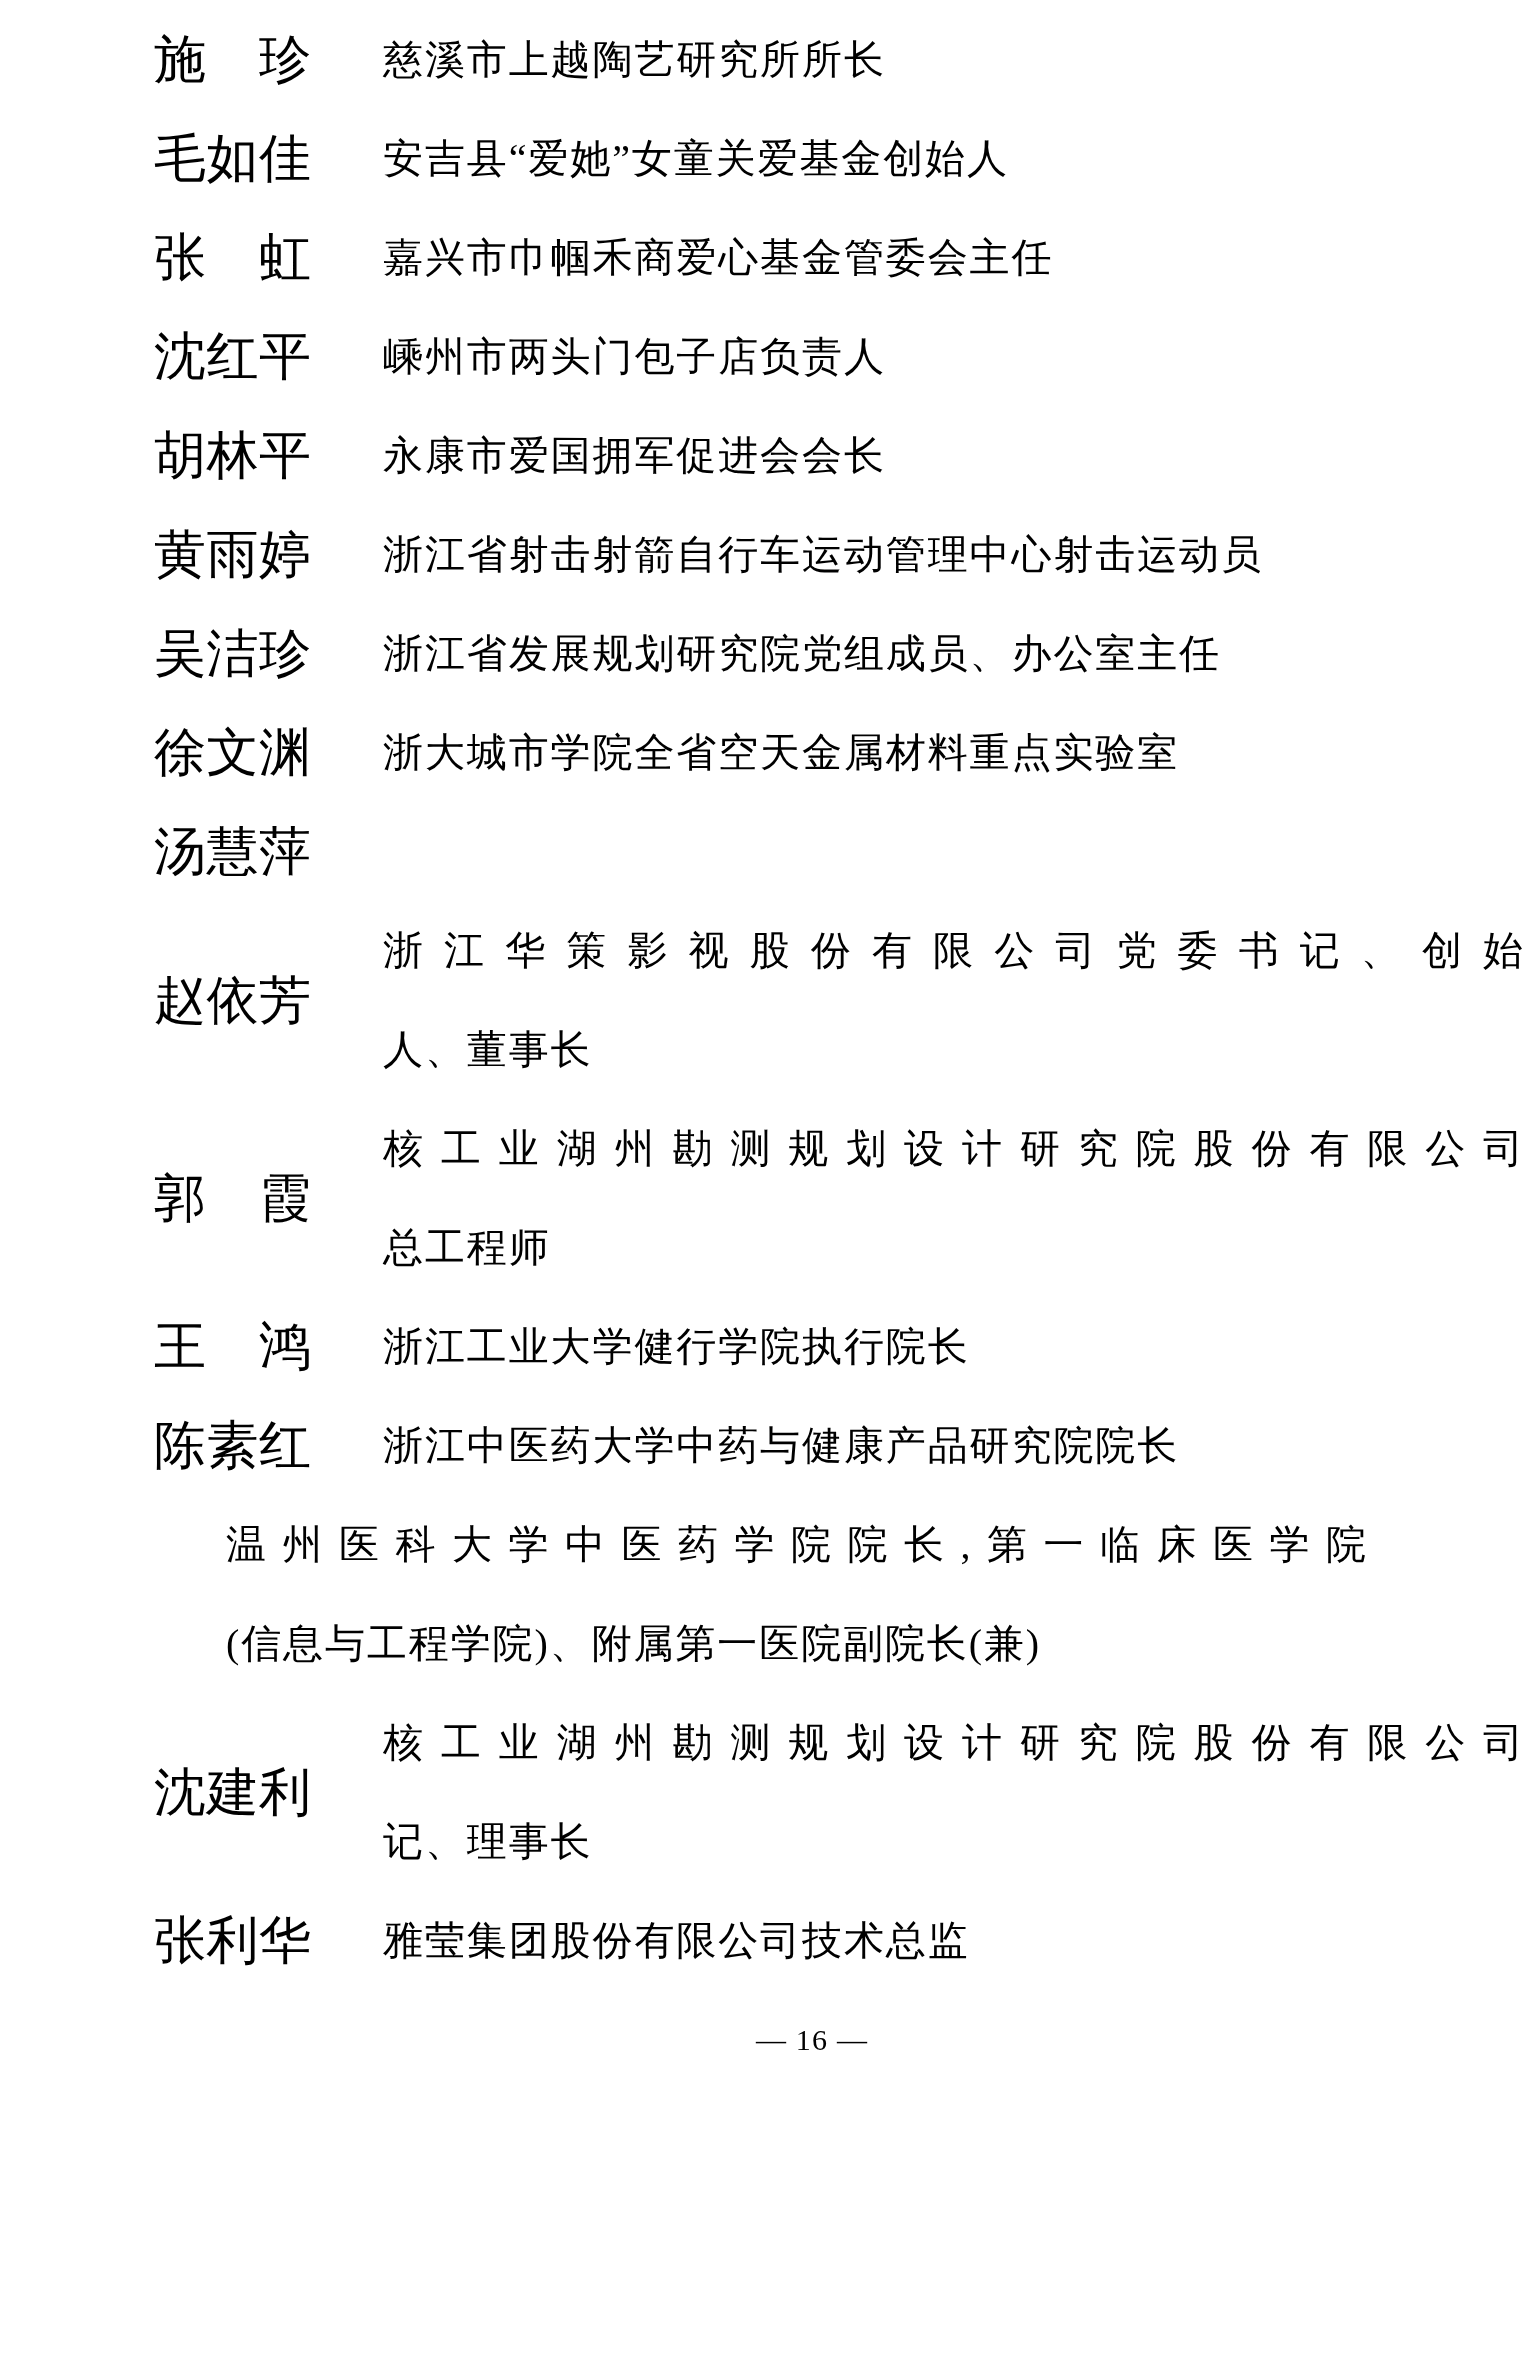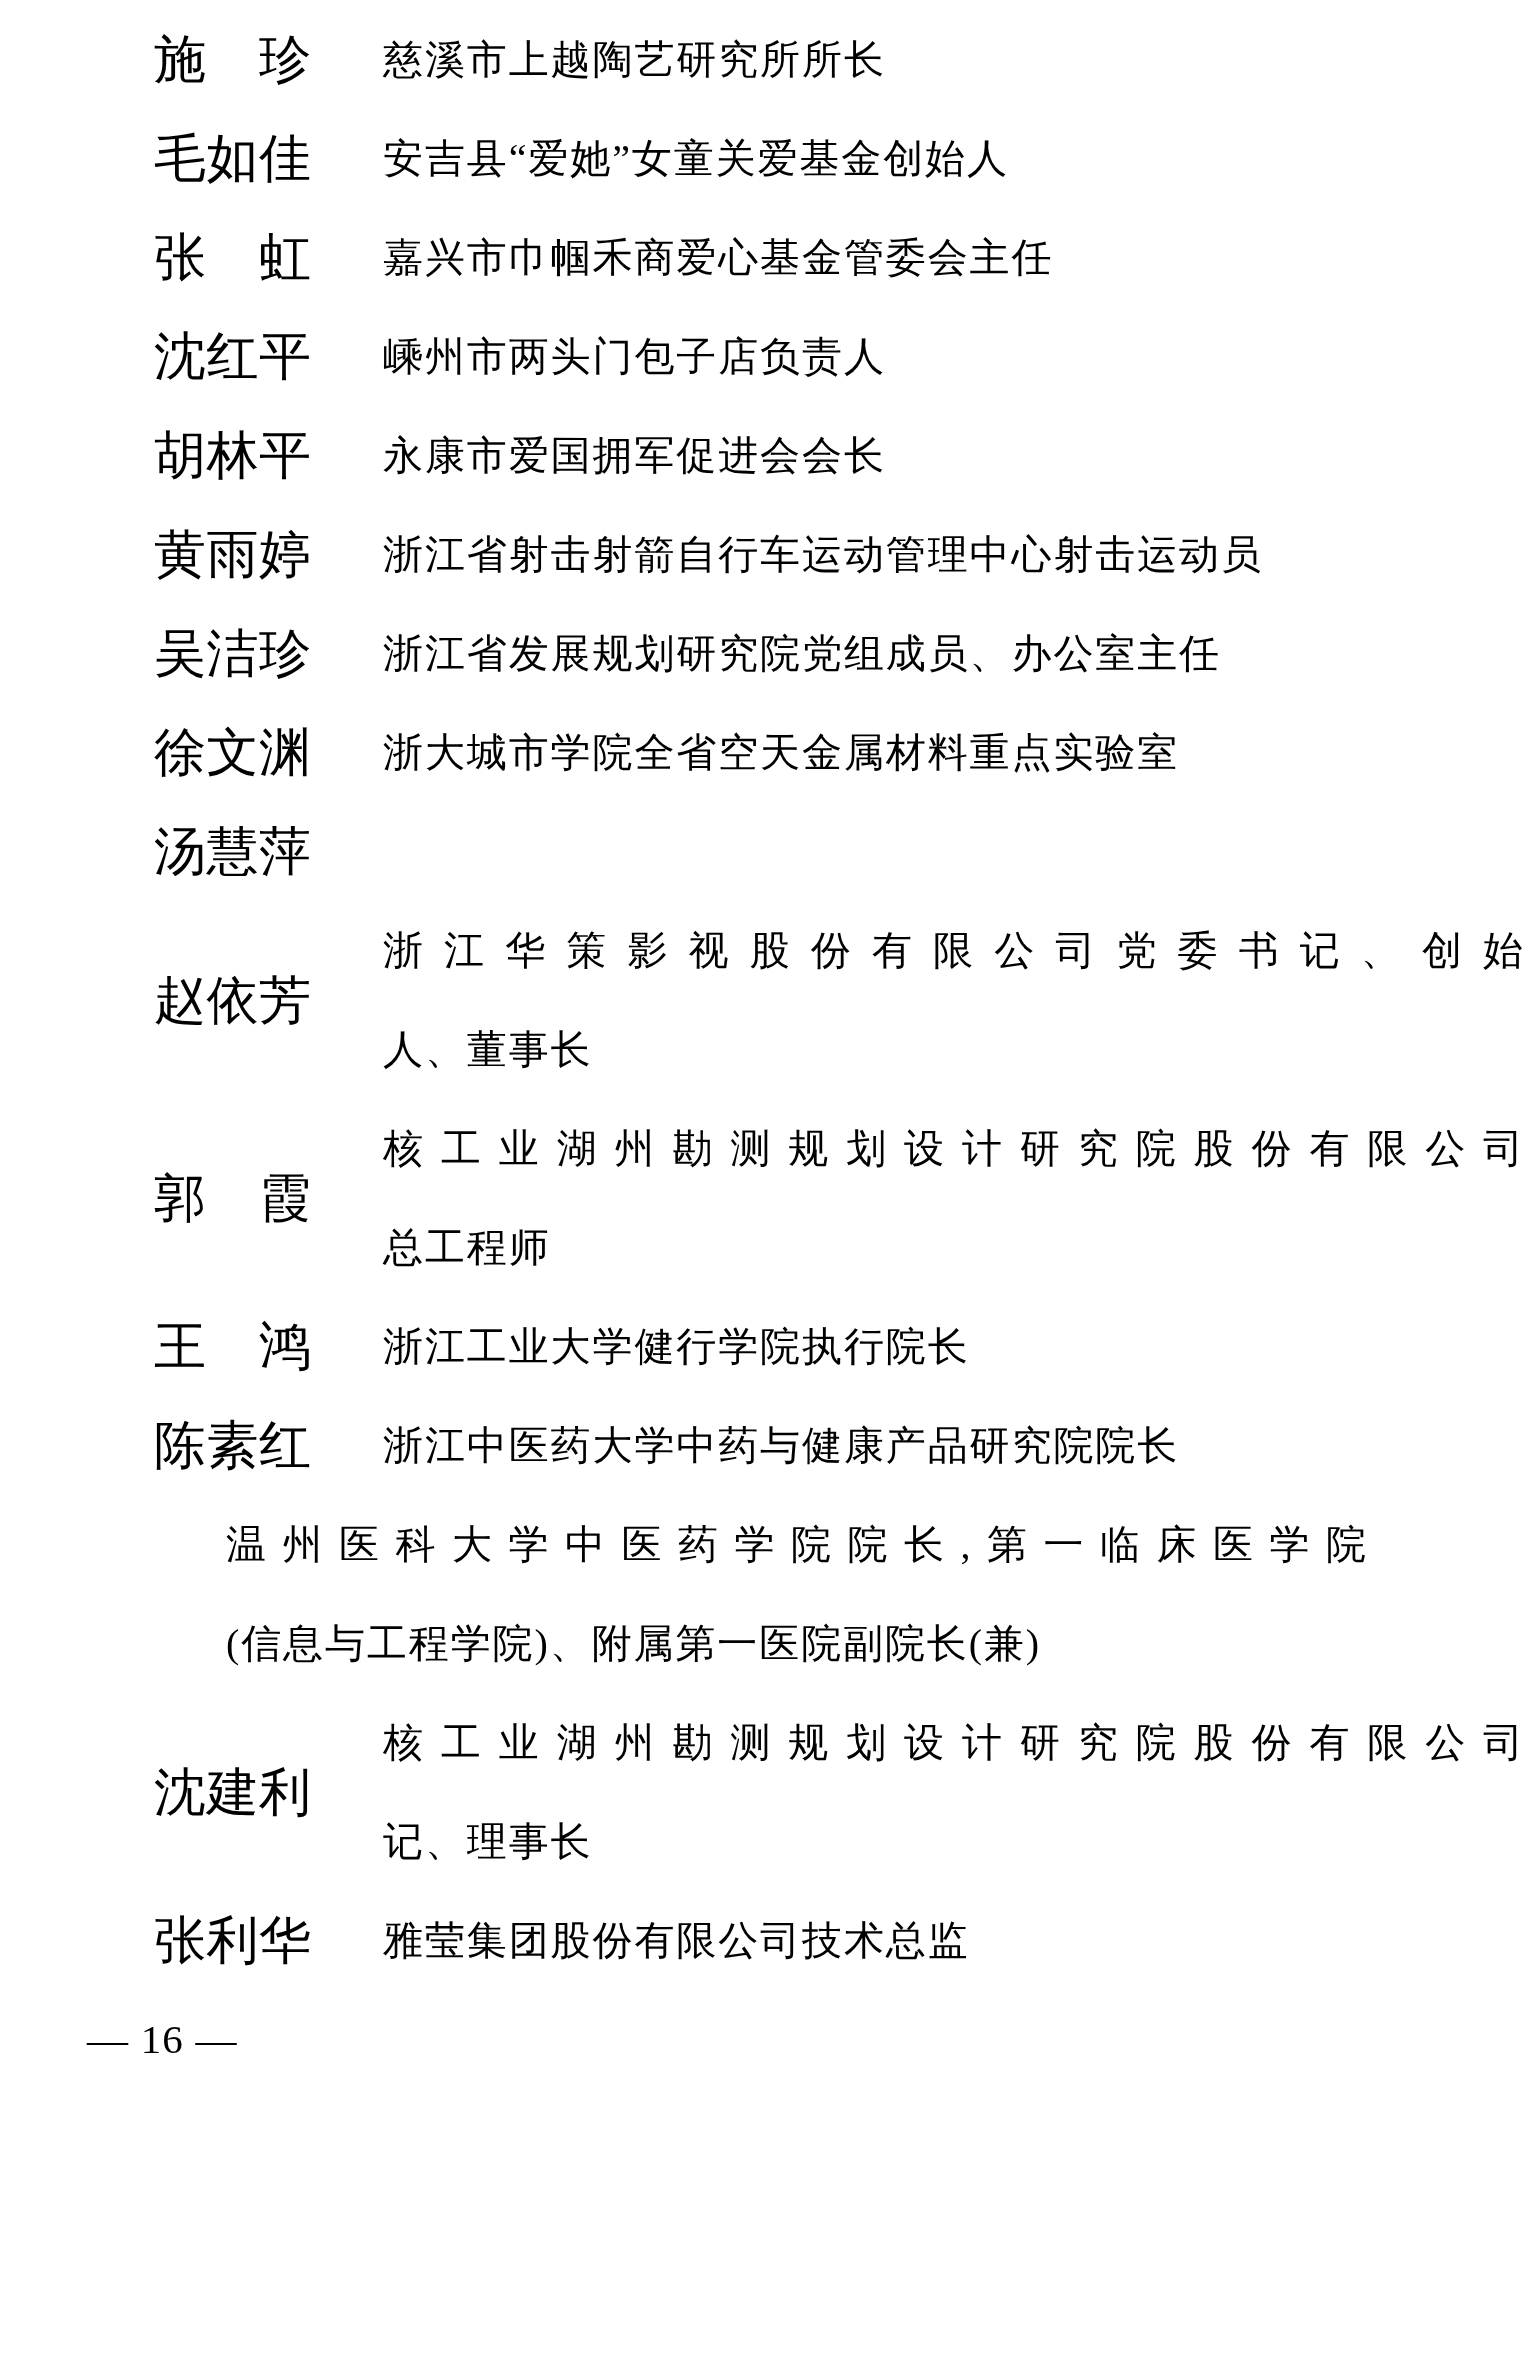--- a/index.html
+++ b/index.html
@@ -49,24 +49,25 @@
     height: 99px;
     white-space: nowrap;
   }
   .desc .line.justify {
     text-align: justify;
     text-align-last: justify;
     text-justify: inter-character;
   }
   .footer-line {
     margin-left: 87px;
-    font-size: 41px;
+    font-size: 30px;
     line-height: 99px;
     height: 99px;
     letter-spacing: 1.2px;
+    text-align: center;
   }
 </style>
 </head>
 <body>
 
 <div class="doc">
   <div id="entries">
   <div class="entry">
     <div class="name">施　珍</div>
     <div class="desc">

